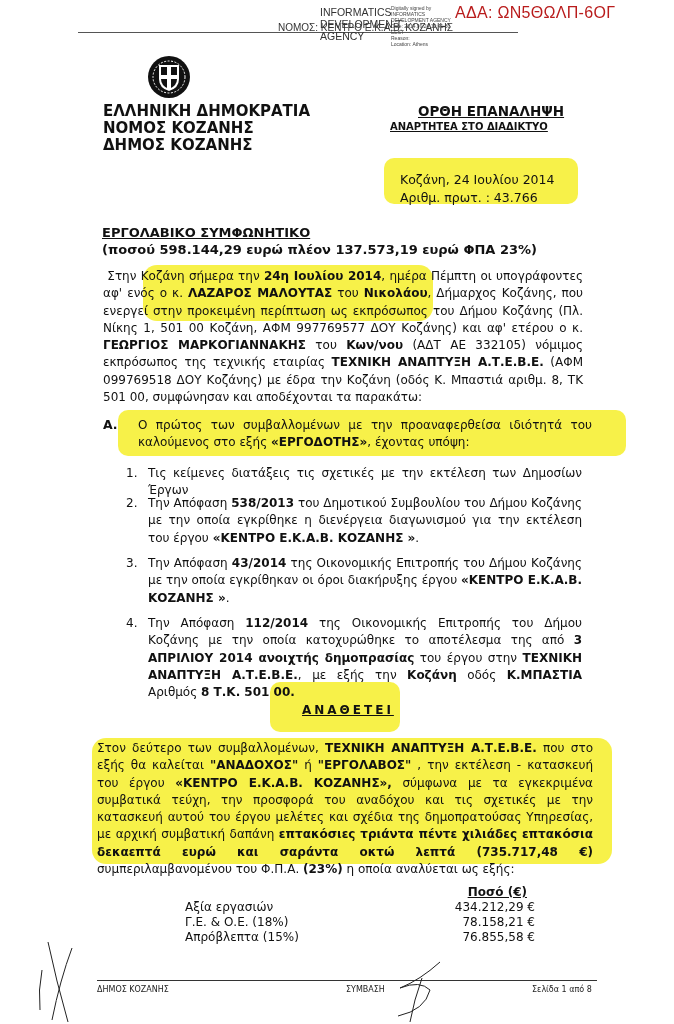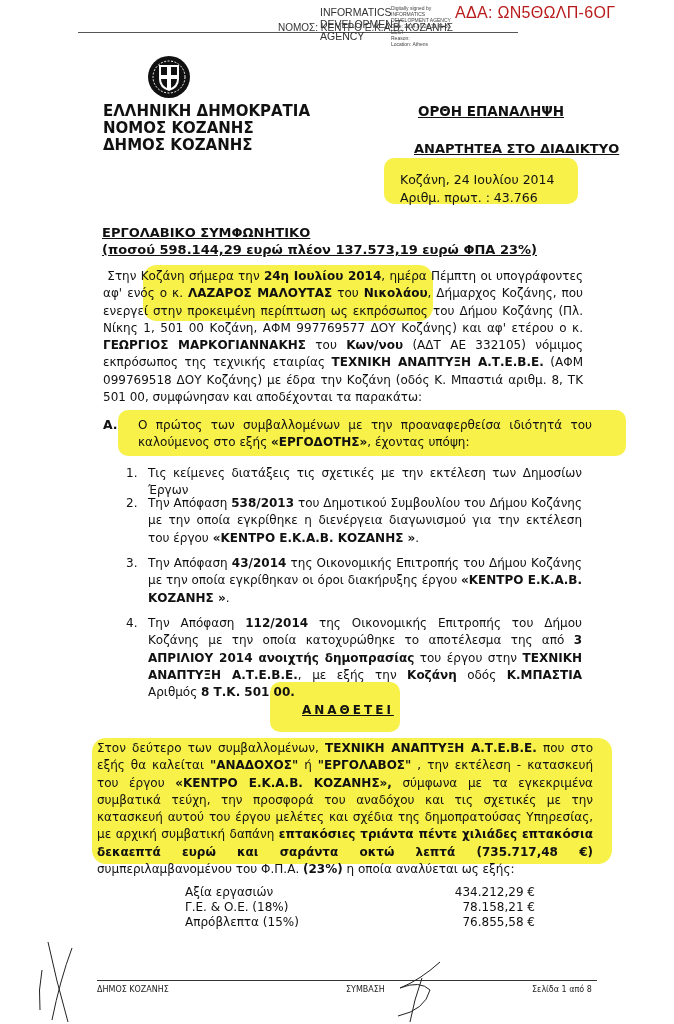--- a/index.html
+++ b/index.html
@@ -11,23 +11,23 @@
     .abs { position: absolute; }
     .hl { background: #f6f03a; border-radius: 10px; position: absolute; opacity: 0.92; }
     .ada { top: 4px; left: 455px; font-family: "Liberation Sans", sans-serif; font-size: 16px; color: #b91c1c; letter-spacing: 0.3px; }
     .proj-line { top: 32px; left: 78px; width: 440px; border-bottom: 1px solid #555; }
     .proj { top: 22px; left: 278px; font-family: "Liberation Sans", sans-serif; font-size: 10px; color: #333; }
     .sig-big { top: 6px; left: 320px; font-family: "Liberation Sans", sans-serif; font-size: 10.5px; line-height: 12px; color: #333; width: 90px; }
     .sig-small { top: 5px; left: 391px; font-family: "Liberation Sans", sans-serif; font-size: 5px; line-height: 6px; color: #444; width: 80px; }
     .emblem { top: 55px; left: 147px; width: 44px; height: 44px; }
     .left-head { top: 103px; left: 103px; font-weight: bold; font-size: 15px; line-height: 17px; }
     .right-head { top: 103px; left: 418px; font-weight: bold; font-size: 13.5px; text-decoration: underline; }
-    .right-head2 { top: 141px; left: 390px; font-weight: bold; font-size: 13px; text-decoration: underline; margin-left: 24px; }
+    .right-head2 { top: 121px; left: 390px; font-weight: bold; font-size: 10px; text-decoration: underline; }
     .datebox { top: 162px; left: 400px; font-size: 12.5px; line-height: 18px; margin-top: 9px; }
-    .title { top: 224px; left: 102px; font-weight: bold; font-size: 13px; line-height: 17px; text-decoration: underline; }
+    .title { top: 224px; left: 102px; font-weight: bold; font-size: 13px; line-height: 17px; }
     .title u { text-decoration: underline; }
     .para { left: 103px; width: 480px; font-size: 12px; line-height: 17.3px; text-align: justify; }
     .item { left: 126px; width: 456px; font-size: 12px; line-height: 17.3px; }
     .item .n { position: absolute; left: 0; }
     .item .t { margin-left: 22px; text-align: justify; display: block; }
     .anathetei { top: 703px; left: 302px; font-weight: bold; font-size: 12px; letter-spacing: 3px; text-decoration: underline; }
     .tbl { top: 885px; left: 185px; width: 350px; font-size: 12px; line-height: 15px; }
     .tbl .row { display: flex; justify-content: space-between; }
     .tbl .hdr { text-align: right; font-weight: bold; text-decoration: underline; padding-right: 8px; }
     .foot-line { top: 980px; left: 97px; width: 500px; border-bottom: 1px solid #333; }
@@ -104,20 +104,21 @@
 <div class="abs item" style="top:615px;">
   <span class="n">4.</span>
     <span class="t"><span>Την Απόφαση </span><b>112/2014</b><span> της Οικονομικής Επιτροπής του Δήμου Κοζάνης με την οποία κατοχυρώθηκε το αποτέλεσμα της από </span><b>3 ΑΠΡΙΛΙΟΥ 2014 ανοιχτής δημοπρασίας</b><span> του έργου στην </span><b>ΤΕΧΝΙΚΗ ΑΝΑΠΤΥΞΗ Α.Τ.Ε.Β.Ε.</b><span>, με εξής την </span><b>Κοζάνη</b><span> οδός </span><b>Κ.ΜΠΑΣΤΙΑ</b><span> Αριθμός </span><b>8 Τ.Κ. 501 00.</b></span>
 </div>
 
 <div class="abs anathetei">ΑΝΑΘΕΤΕΙ</div>
 
 <div class="abs para" style="top:740px;left:97px;width:496px;"><span>Στον δεύτερο των συμβαλλομένων, </span><b>ΤΕΧΝΙΚΗ ΑΝΑΠΤΥΞΗ Α.Τ.Ε.Β.Ε.</b><span> που στο εξής θα καλείται </span><b>"ΑΝΑΔΟΧΟΣ"</b><span> ή </span><b>"ΕΡΓΟΛΑΒΟΣ"</b><span> , την εκτέλεση - κατασκευή του έργου </span><b>«ΚΕΝΤΡΟ Ε.Κ.Α.Β. ΚΟΖΑΝΗΣ»,</b><span> σύμφωνα με τα εγκεκριμένα συμβατικά τεύχη, την προσφορά του αναδόχου και τις σχετικές με την κατασκευή αυτού του έργου μελέτες και σχέδια της δημοπρατούσας Υπηρεσίας, με αρχική συμβατική δαπάνη </span><b>επτακόσιες τριάντα πέντε χιλιάδες επτακόσια δεκαεπτά ευρώ και σαράντα οκτώ λεπτά (735.717,48 €)</b><span> συμπεριλαμβανομένου του Φ.Π.Α. </span><b>(23%)</b><span> η οποία αναλύεται ως εξής:</span></div>
 
 <div class="abs tbl">
+  <div class="hdr">Ποσό (€)</div>
   <div class="row">
       <span>Αξία εργασιών</span>
       <span>434.212,29 €</span>
     </div>
   <div class="row">
       <span>Γ.Ε. &amp; Ο.Ε. (18%)</span>
       <span>78.158,21 €</span>
     </div>
   <div class="row">
       <span>Απρόβλεπτα (15%)</span>

